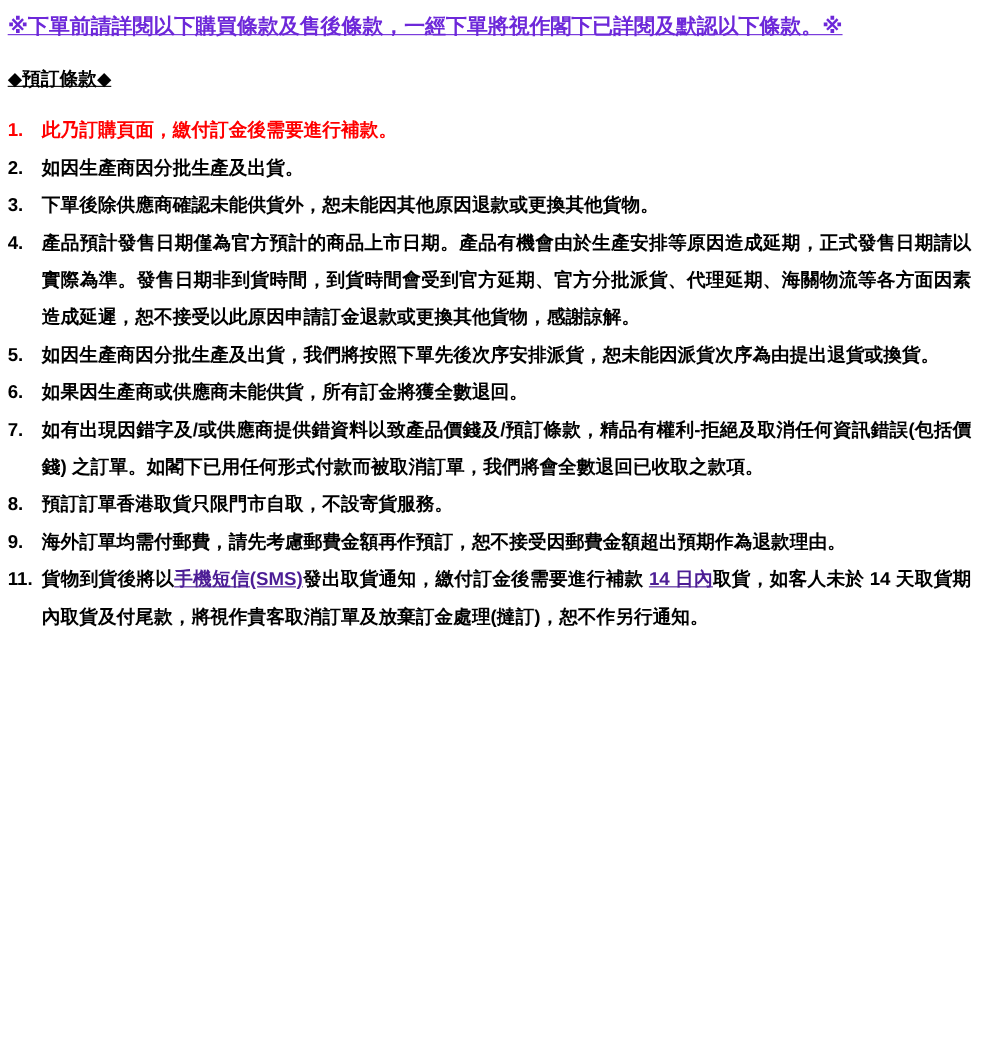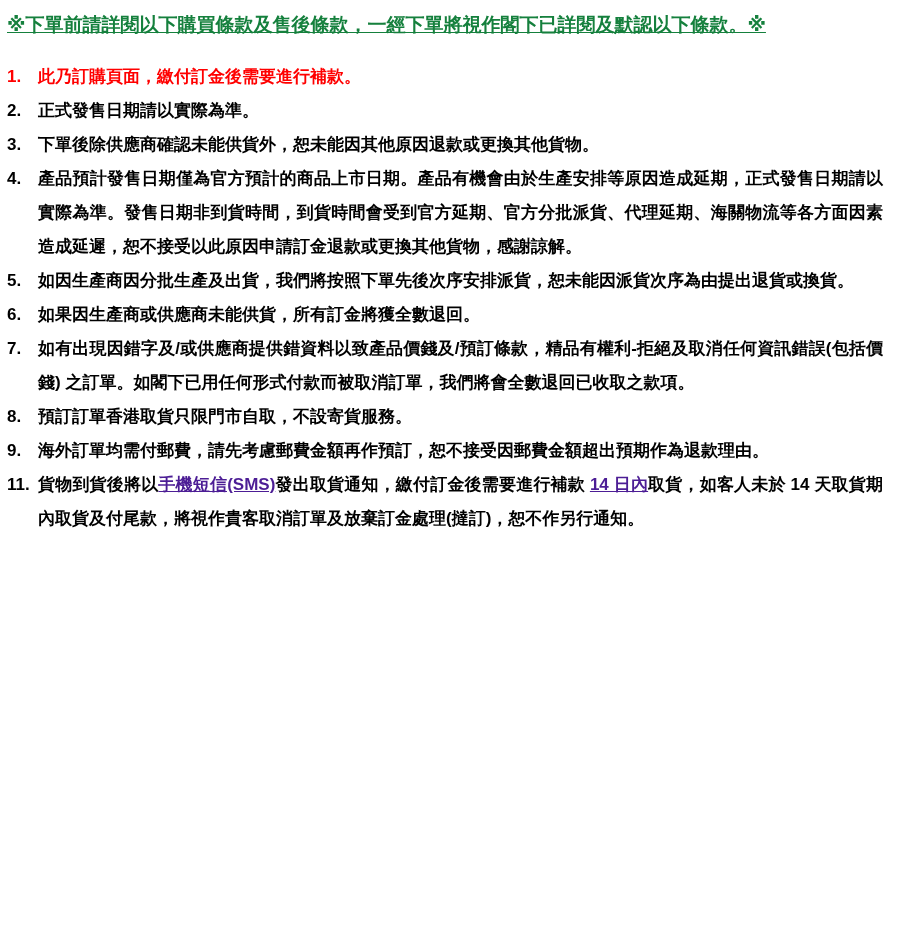--- a/index.html
+++ b/index.html
@@ -14,21 +14,21 @@
     font-weight: 700;
     color: #000000;
     box-sizing: border-box;
   }
   .page {
     box-sizing: border-box;
     width: 913px;
     padding: 12px 30px 10px 7px;
   }
   .doc-header {
-    color: #15803d;
+    color: #6d28d9;
     font-size: 19px;
     line-height: 26px;
     text-decoration: underline;
     margin: 0 0 22px 0;
   }
   .section-title {
     color: #000000;
     font-size: 17px;
     line-height: 24px;
     text-decoration: underline;
@@ -72,29 +72,30 @@
     text-decoration: underline;
     cursor: pointer;
   }
 </style>
 </head>
 <body>
 
 <div class="page">
   <div class="doc-header">※下單前請詳閱以下購買條款及售後條款，一經下單將視作閣下已詳閱及默認以下條款。※</div>
 
+  <div class="section-title">◆預訂條款◆</div>
 
   <div class="terms-list">
       <div class="term-row red">
         <span class="term-num">1.</span>
         <span class="term-text"><span class="seg red">此乃訂購頁面，繳付訂金後需要進行補款。</span></span>
       </div>
       <div class="term-row">
         <span class="term-num">2.</span>
-        <span class="term-text"><span class="seg normal">正式發售日期請以實際為準。</span></span>
+        <span class="term-text"><span class="seg normal">如因生產商因分批生產及出貨。</span></span>
       </div>
       <div class="term-row">
         <span class="term-num">3.</span>
         <span class="term-text"><span class="seg normal">下單後除供應商確認未能供貨外，恕未能因其他原因退款或更換其他貨物。</span></span>
       </div>
       <div class="term-row">
         <span class="term-num">4.</span>
         <span class="term-text"><span class="seg normal">產品預計發售日期僅為官方預計的商品上市日期。產品有機會由於生產安排等原因造成延期，正式發售日期請以實際為準。發售日期非到貨時間，到貨時間會受到官方延期、官方分批派貨、代理延期、海關物流等各方面因素造成延遲，恕不接受以此原因申請訂金退款或更換其他貨物，感謝諒解。</span></span>
       </div>
       <div class="term-row">

